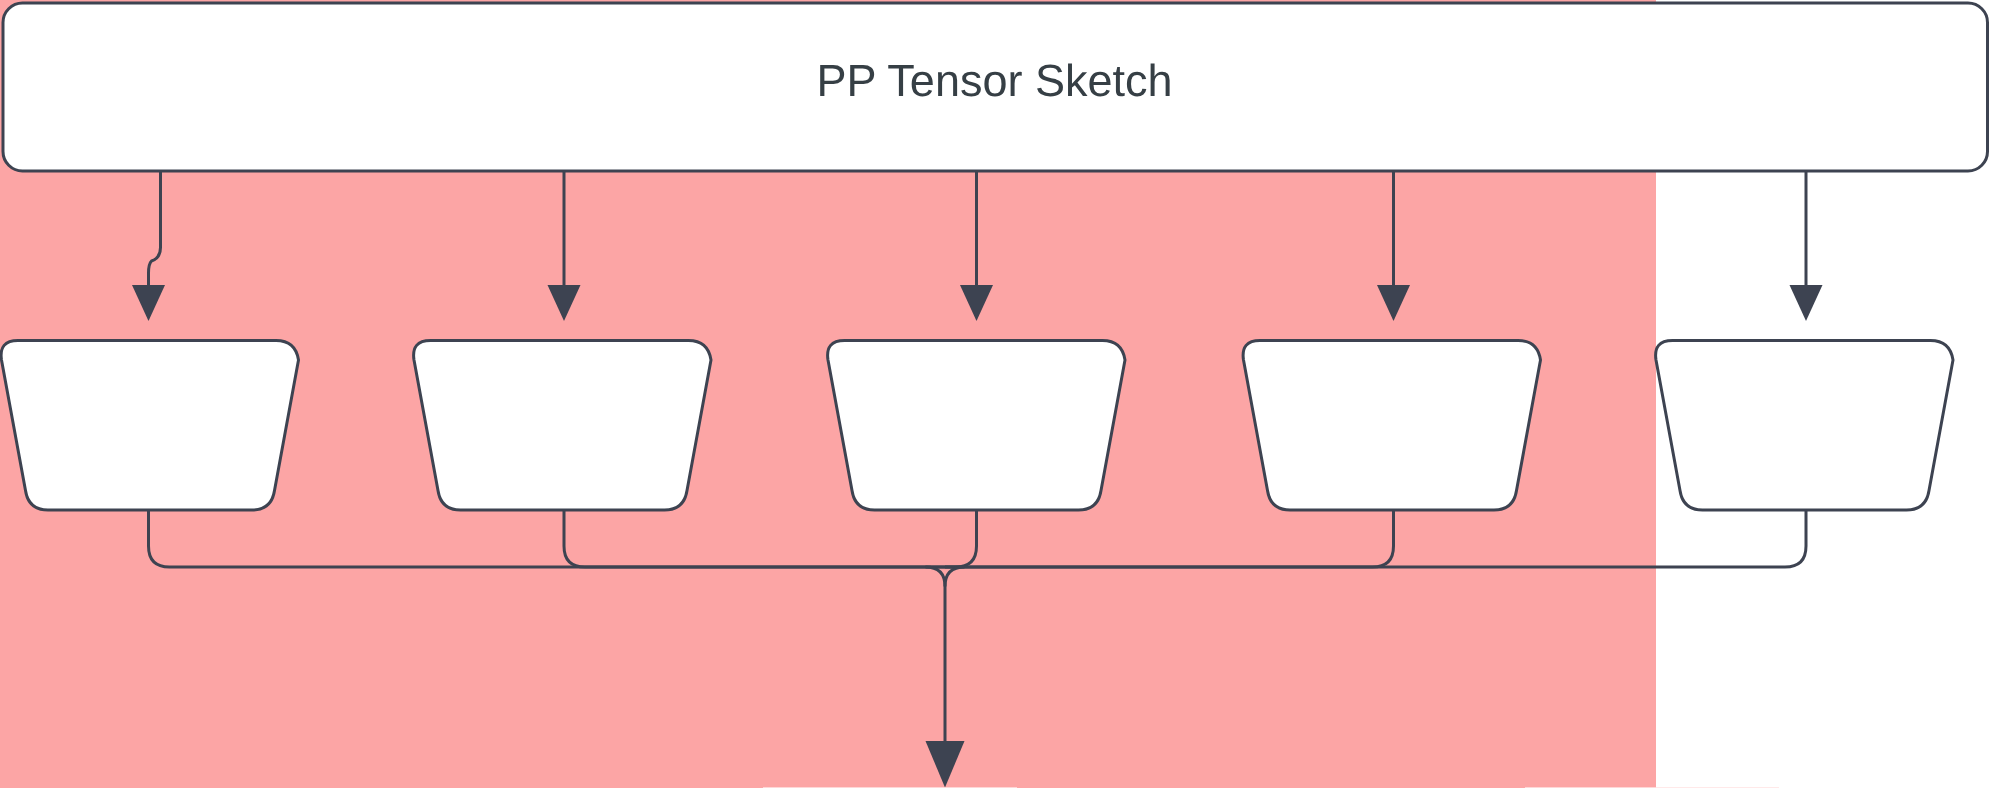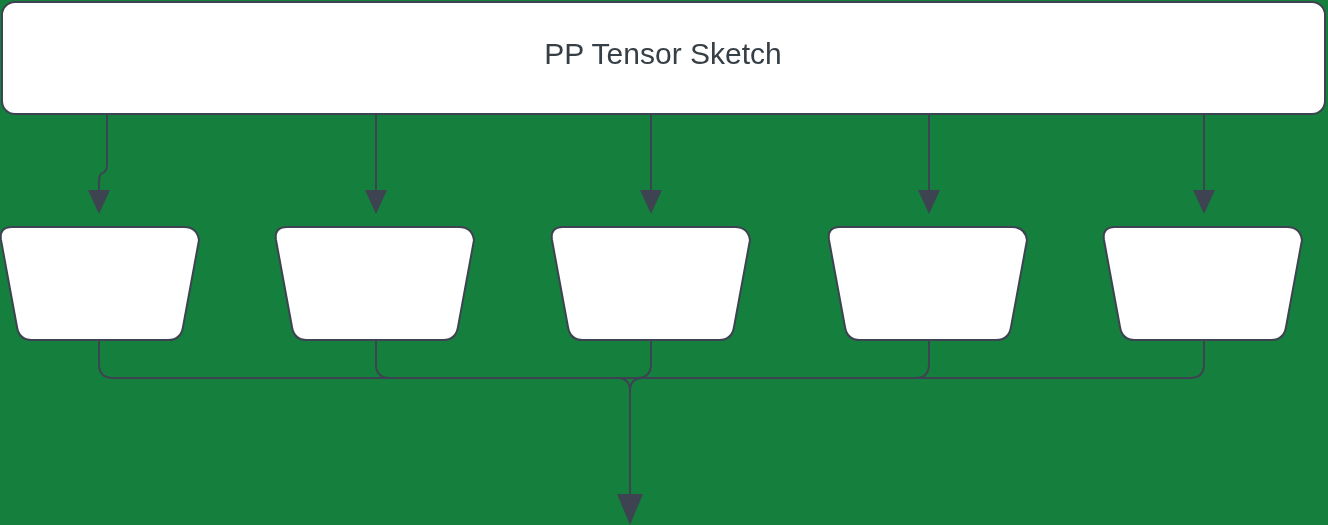--- a/index.html
+++ b/index.html
@@ -9,23 +9,24 @@
     background: #ffffff;
   }
   body {
     width: 1328px;
     height: 525px;
     font-family: "Liberation Sans", sans-serif;
     overflow: hidden;
   }
   #diagram-root {
     position: relative;
-    width: 1328px;
+    width: 1092px;
     height: 525px;
-    background: #15803d;
+    background: #fca5a5;
+    padding-left: 12px;
   }
   #diagram-svg {
     position: absolute;
     top: 0;
     left: 0;
     width: 1328px;
     height: 525px;
     display: block;
   }
   .node-shape {

